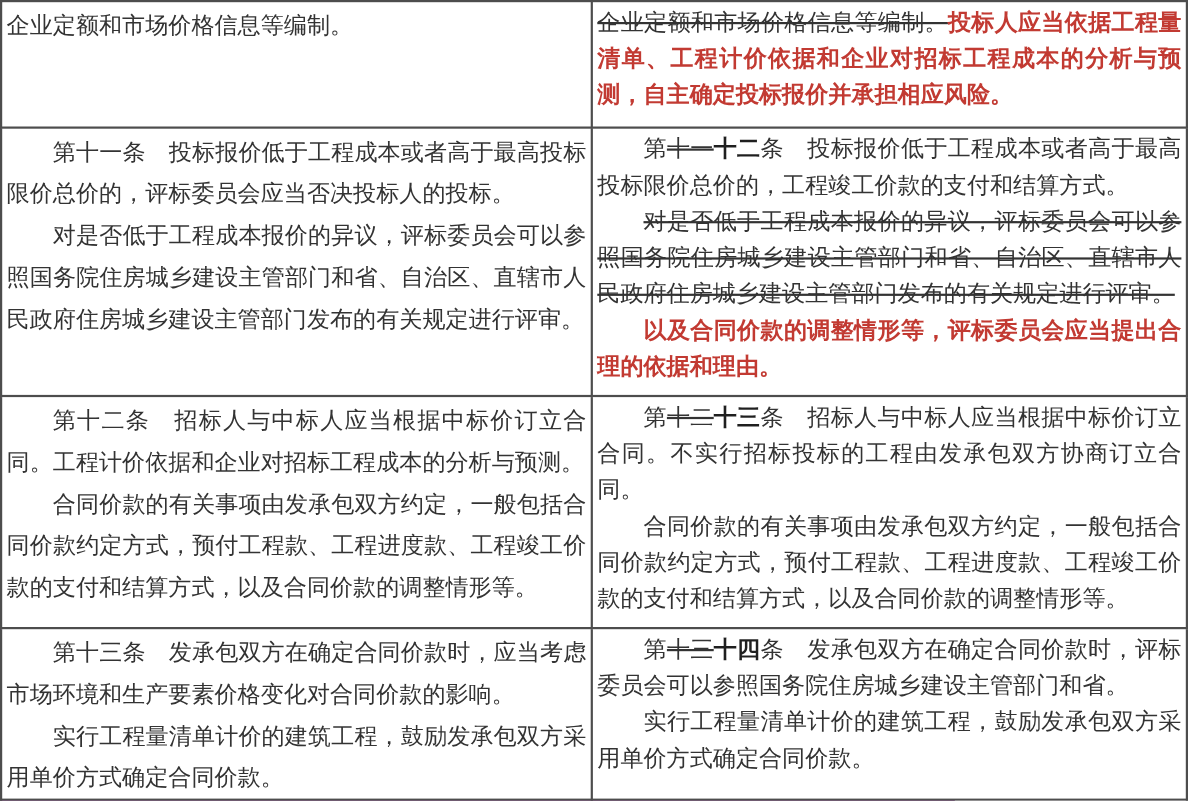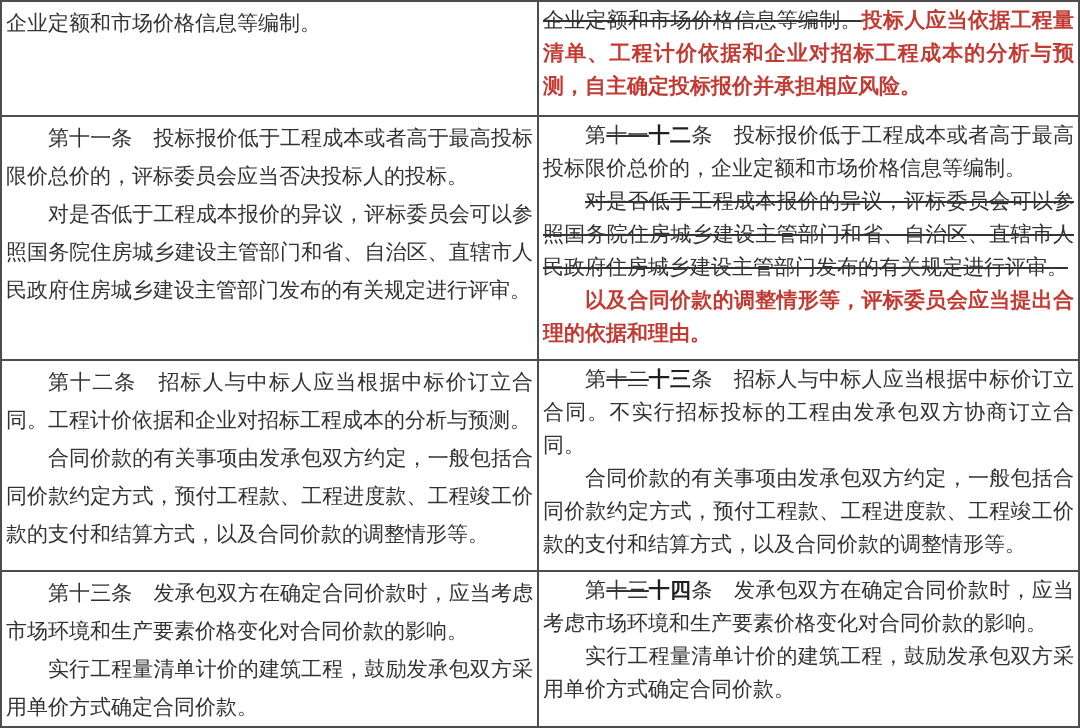--- a/index.html
+++ b/index.html
@@ -84,40 +84,40 @@
           <td class="cell-right">
             <p class="para"><span class="run-del">企业定额和市场价格信息等编制。</span><span class="run-ins">投标人应当依据工程量清单、工程计价依据和企业对招标工程成本的分析与预测，自主确定投标报价并承担相应风险。</span></p>
           </td>
         </tr>
         <tr data-row="1">
           <td class="cell-left">
             <p class="para indent"><span class="run-normal">第十一条　投标报价低于工程成本或者高于最高投标限价总价的，评标委员会应当否决投标人的投标。</span></p>
             <p class="para indent"><span class="run-normal">对是否低于工程成本报价的异议，评标委员会可以参照国务院住房城乡建设主管部门和省、自治区、直辖市人民政府住房城乡建设主管部门发布的有关规定进行评审。</span></p>
           </td>
           <td class="cell-right">
-            <p class="para indent"><span class="run-normal">第</span><span class="run-del">十一</span><span class="run-num">十二</span><span class="run-normal">条　投标报价低于工程成本或者高于最高投标限价总价的，企业定额和市场价格信息等编制。</span></p>
+            <p class="para indent"><span class="run-normal">第</span><span class="run-del">十一</span><span class="run-num">十二</span><span class="run-normal">条　投标报价低于工程成本或者高于最高投标限价总价的，工程竣工价款的支付和结算方式。</span></p>
             <p class="para indent"><span class="run-del">对是否低于工程成本报价的异议，评标委员会可以参照国务院住房城乡建设主管部门和省、自治区、直辖市人民政府住房城乡建设主管部门发布的有关规定进行评审。</span></p>
             <p class="para indent"><span class="run-ins">以及合同价款的调整情形等，评标委员会应当提出合理的依据和理由。</span></p>
           </td>
         </tr>
         <tr data-row="2">
           <td class="cell-left">
             <p class="para indent"><span class="run-normal">第十二条　招标人与中标人应当根据中标价订立合同。工程计价依据和企业对招标工程成本的分析与预测。</span></p>
             <p class="para indent"><span class="run-normal">合同价款的有关事项由发承包双方约定，一般包括合同价款约定方式，预付工程款、工程进度款、工程竣工价款的支付和结算方式，以及合同价款的调整情形等。</span></p>
           </td>
           <td class="cell-right">
             <p class="para indent"><span class="run-normal">第</span><span class="run-del">十二</span><span class="run-num">十三</span><span class="run-normal">条　招标人与中标人应当根据中标价订立合同。不实行招标投标的工程由发承包双方协商订立合同。</span></p>
             <p class="para indent"><span class="run-normal">合同价款的有关事项由发承包双方约定，一般包括合同价款约定方式，预付工程款、工程进度款、工程竣工价款的支付和结算方式，以及合同价款的调整情形等。</span></p>
           </td>
         </tr>
         <tr data-row="3">
           <td class="cell-left">
             <p class="para indent"><span class="run-normal">第十三条　发承包双方在确定合同价款时，应当考虑市场环境和生产要素价格变化对合同价款的影响。</span></p>
             <p class="para indent"><span class="run-normal">实行工程量清单计价的建筑工程，鼓励发承包双方采用单价方式确定合同价款。</span></p>
           </td>
           <td class="cell-right">
-            <p class="para indent"><span class="run-normal">第</span><span class="run-del">十三</span><span class="run-num">十四</span><span class="run-normal">条　发承包双方在确定合同价款时，应当考虑市场环境和生产要素价格变化对合同价款的影响。</span></p>
+            <p class="para indent"><span class="run-normal">第</span><span class="run-del">十三</span><span class="run-num">十四</span><span class="run-normal">条　发承包双方在确定合同价款时，评标委员会可以参照国务院住房城乡建设主管部门和省。</span></p>
             <p class="para indent"><span class="run-normal">实行工程量清单计价的建筑工程，鼓励发承包双方采用单价方式确定合同价款。</span></p>
           </td>
         </tr>
       </tbody>
   </table>
 </div>
 
 </body></html>

